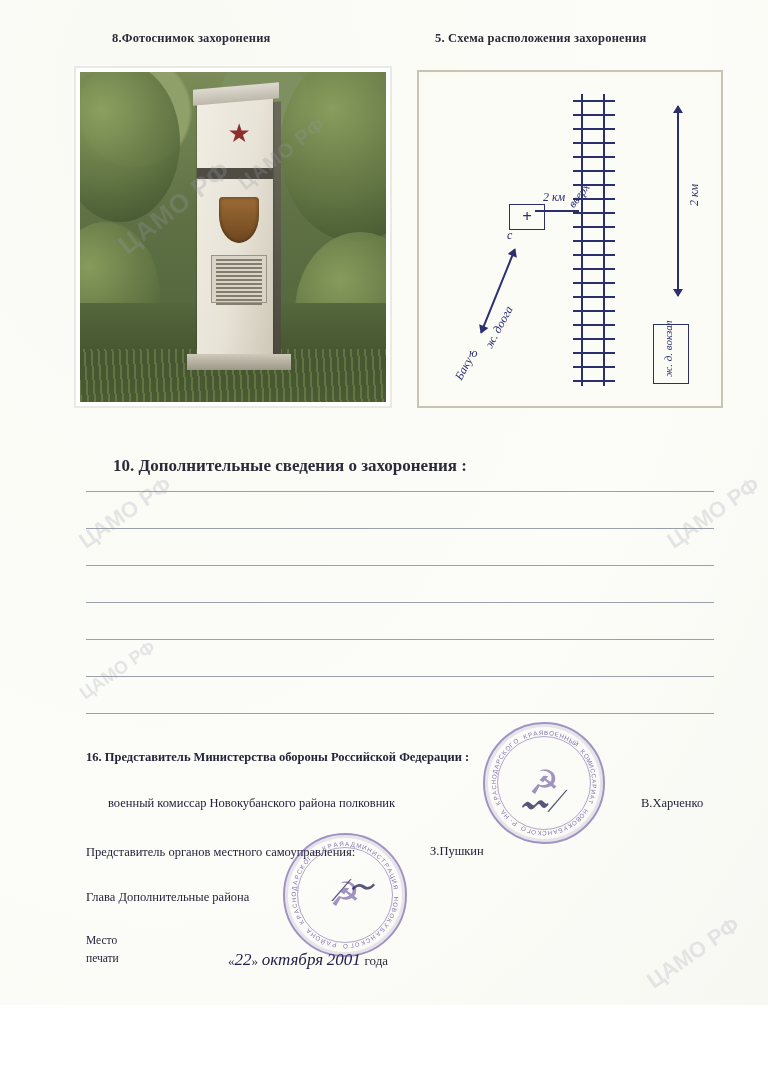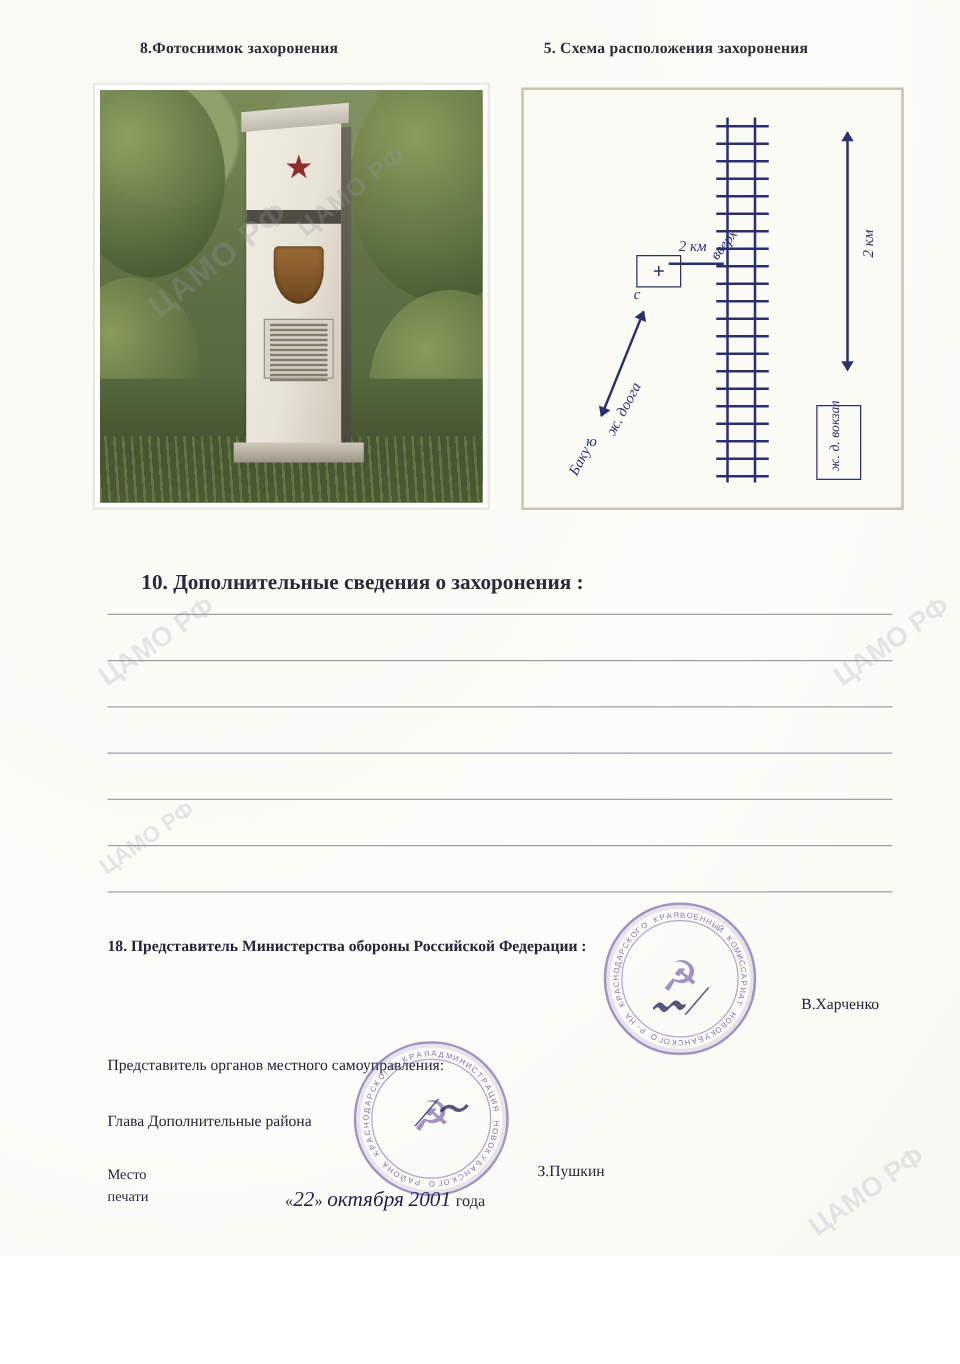--- a/index.html
+++ b/index.html
@@ -245,21 +245,21 @@
     font-size: 12.5px;
     color:#24243a;
     white-space: nowrap;
   }
   .bold { font-weight: bold; }
   #s11-title { left: 86px; top: 750px; font-weight: bold; }
   #s11-line2 { left: 108px; top: 796px; }
   #s11-name1 { left: 641px; top: 796px; }
   #s12-line1 { left: 86px; top: 845px; }
   #s12-line2 { left: 86px; top: 890px; }
-  #s12-name2 { left: 430px; top: 930px; }
+  #s12-name2 { left: 430px; top: 844px; }
   #mesto1 { left: 86px; top: 934px; font-size: 11.5px; }
   #mesto2 { left: 86px; top: 952px; font-size: 11.5px; }
 
   
   #date-line {
     position:absolute; left: 228px; top: 950px;
     font-size: 15px; color:#25254a;
     white-space: nowrap;
   }
   #date-line .hand {
@@ -425,21 +425,22 @@
 
   <div id="s10-title">10. Дополнительные сведения о захоронения :</div>
   <div class="rule" style="top:491px;"></div>
   <div class="rule" style="top:528px;"></div>
   <div class="rule" style="top:565px;"></div>
   <div class="rule" style="top:602px;"></div>
   <div class="rule" style="top:639px;"></div>
   <div class="rule" style="top:676px;"></div>
   <div class="rule" style="top:713px;"></div>
 
-  <div class="txt bold" id="s11-title">18. Представитель Министерства обороны Российской Федерации :</div>
+  <div class="txt bold" id="s11-title">16. Представитель Министерства обороны Российской Федерации :</div>
+  <div class="txt" id="s11-line2">военный комиссар Новокубанского района полковник</div>
   <div class="txt" id="s11-name1">В.Харченко</div>
 
   <div class="txt" id="s12-line1">Представитель органов местного самоуправления:</div>
   <div class="txt" id="s12-line2">Глава  Дополнительные  района</div>
   <div class="txt" id="s12-name2">З.Пушкин</div>
 
   <div class="txt" id="mesto1">Место</div>
   <div class="txt" id="mesto2">печати</div>
 
   <div id="date-line">

